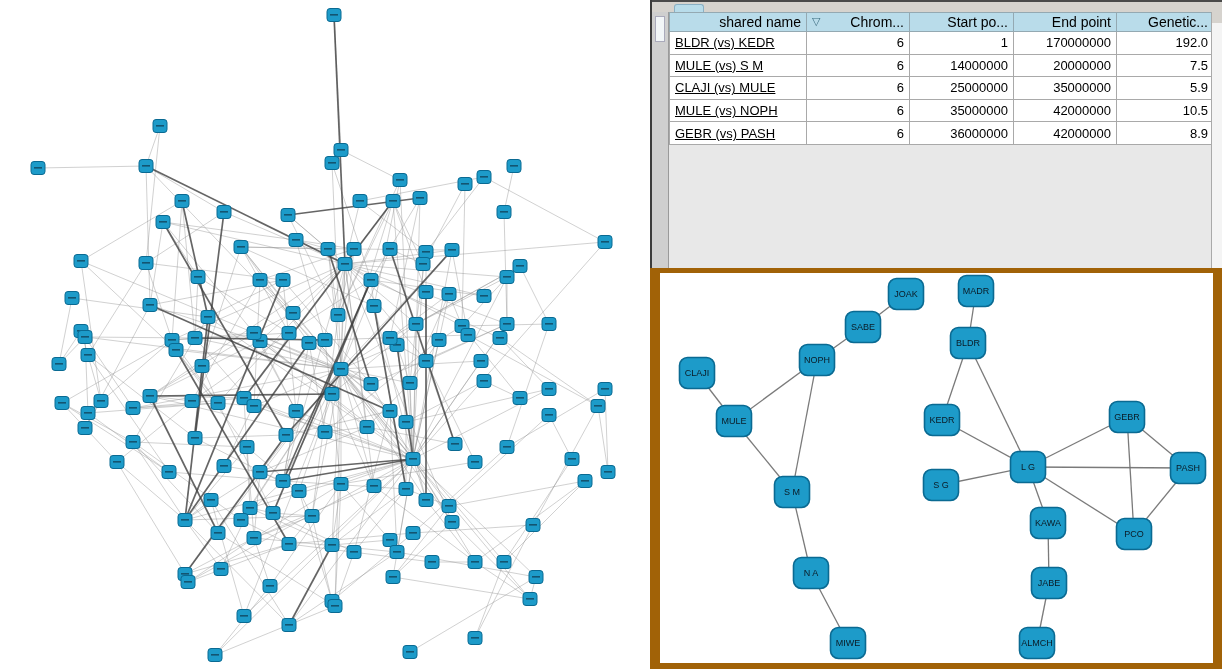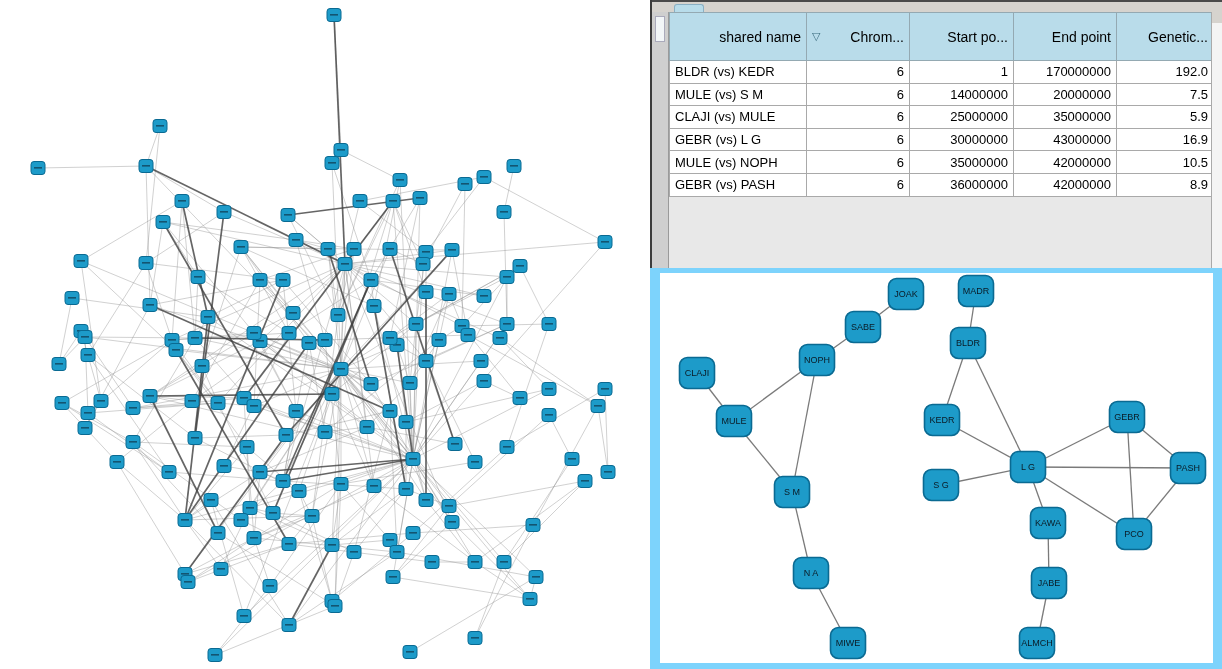--- a/index.html
+++ b/index.html
@@ -21,29 +21,29 @@
   .left-strip{position:absolute;left:0;top:12px;width:17px;height:256px;background:#cfcfcf;
               border-right:1px solid #9a9a9a;}
   .left-strip .thumb{position:absolute;left:3px;top:4px;width:10px;height:26px;background:#f2f6f8;
               border:1px solid #aab;}
   .right-strip{position:absolute;right:0;top:12px;width:11px;height:256px;background:#f4f4f4;
               border-left:1px solid #aaa;}
   .right-strip .corner{position:absolute;left:0;top:0;width:10px;height:11px;background:#d6d3ce;}
 
   table.attr-table{position:absolute;left:17px;top:12px;width:544px;border-collapse:collapse;
       table-layout:fixed;font-size:13px;color:#000;background:#fff;border:1px solid #808080;}
-  table.attr-table th{background:#b9dcea;border:1px solid #94a9b2;height:48px;font-weight:normal;
+  table.attr-table th{background:#b9dcea;border:1px solid #94a9b2;height:19px;font-weight:normal;
       font-size:14px;padding:0 5px;text-align:right;white-space:nowrap;overflow:hidden;margin-left:42px;}
   table.attr-table td{border:1px solid #a9a9a9;height:22.6px;padding:0 5px;white-space:nowrap;
       overflow:hidden;background:#fff;}
-  td.l{text-align:left;} td.r{text-align:right;}
+  td.l{text-align:left;text-decoration:underline;} td.r{text-align:right;}
   th .funnel{float:left;color:#3a6b7e;font-size:11px;margin-top:1px;}
 
   .selection-panel{position:absolute;left:650px;top:268px;width:572px;height:401px;
-      background:#7dd3fc;padding:5px 9px 6px 10px;}
+      background:#a16207;padding:5px 9px 6px 10px;}
   .selection-canvas{position:relative;width:553px;height:390px;background:#ffffff;}
 
   
   text.node-label{font-family:"Liberation Sans", sans-serif;font-size:9px;fill:#0b1b26;
       text-anchor:middle;}
 </style>
 </head>
 <body>
 
 <div class="app">
@@ -1070,27 +1070,20 @@
             <td class="r">7.5</td>
           </tr>
           <tr>
             <td class="l">CLAJI (vs) MULE</td>
             <td class="r">6</td>
             <td class="r">25000000</td>
             <td class="r">35000000</td>
             <td class="r">5.9</td>
           </tr>
           <tr>
-            <td class="l">GEBR (vs) L G</td>
-            <td class="r">6</td>
-            <td class="r">30000000</td>
-            <td class="r">43000000</td>
-            <td class="r">16.9</td>
-          </tr>
-          <tr>
             <td class="l">MULE (vs) NOPH</td>
             <td class="r">6</td>
             <td class="r">35000000</td>
             <td class="r">42000000</td>
             <td class="r">10.5</td>
           </tr>
           <tr>
             <td class="l">GEBR (vs) PASH</td>
             <td class="r">6</td>
             <td class="r">36000000</td>

